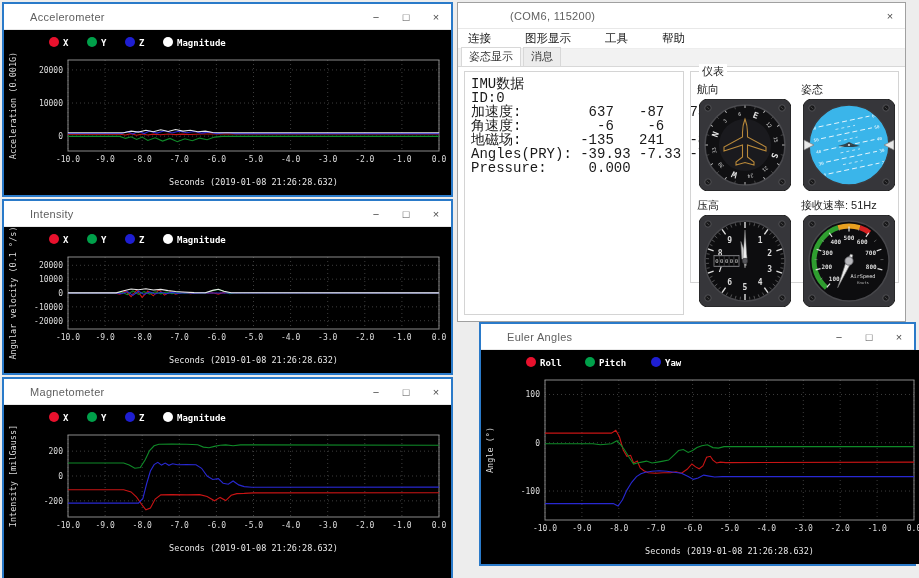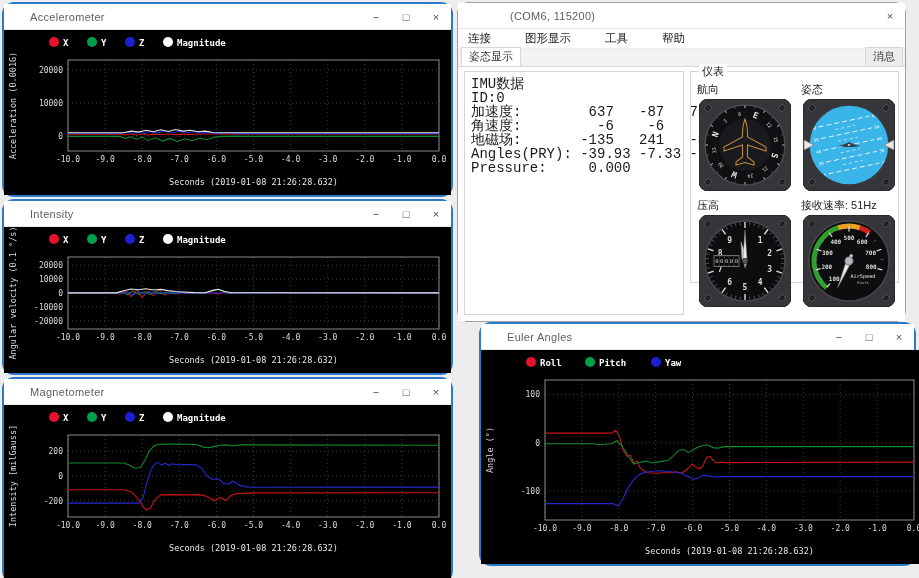--- a/index.html
+++ b/index.html
@@ -1,34 +1,34 @@
 <!DOCTYPE html>
 <html><head>
 <meta charset="utf-8">
 <style>
   * { margin:0; padding:0; box-sizing:border-box; }
   body { font-family:"Liberation Sans", sans-serif; background:#ededed; }
   .desktop { position:relative; width:919px; height:578px; background:#ededed; overflow:hidden; }
-  .win { position:absolute; background:#000000;border-radius:12px; }
+  .win { position:absolute; background:#000000; }
   .chartwin { border:2px solid #2a7ac9; }
   .comwin { border:1px solid #a0a0a0; }
   .titlebar { height:26px; background:#ffffff; display:flex; align-items:center; border-bottom:1px solid #e8e8e8; }
   .wtitle { font-size:11px; color:#5f5f5f; padding-left:26px; letter-spacing:.3px; }
   .comwin .wtitle { padding-left:52px; }
   .winbtns { margin-left:auto; display:flex; }
   .wbtn { width:30px; height:26px; display:flex; align-items:center; justify-content:center;
           font-size:11px; color:#4d4d4d; cursor:default; }
   .chartbody { position:absolute; left:0; right:0; top:26px; bottom:0; background:#000; }
   .chartbody svg { display:block; }
   
   .menubar { height:20px; display:flex; align-items:center; gap:34px; padding-left:10px;
              background:#fff; font-size:11.5px; color:#222; border-bottom:1px solid #ededed; }
   .menubar span { cursor:default; }
   .tabbar { height:18px; background:#f2f2f2; display:flex; align-items:flex-end; padding-left:3px;
-            border-bottom:1px solid #d8d8d8;justify-content:space-between; }
+            border-bottom:1px solid #d8d8d8; }
   .tab { font-size:11px; color:#333; padding:1px 7px 2px; background:#ececec; border:1px solid #d8d8d8;
          border-bottom:none; margin-right:2px; }
   .tab.active { background:#fff; }
   .comcontent { position:absolute; left:0; right:0; top:64px; bottom:0; background:#fff; }
   .groupbox { position:absolute; border:1px solid #d4d4d4; }
   .imu-box { left:6px; top:4px; width:220px; height:244px; }
   .imu-box pre { font-family:"Liberation Mono", monospace; font-size:14px; line-height:14px;
                  color:#1a1a1a; padding:5px 6px; white-space:pre; }
   .inst-box { left:232px; top:4px; width:209px; height:212px; }
   .gb-label { position:absolute; top:-8px; left:8px; background:#fff; padding:0 3px;

